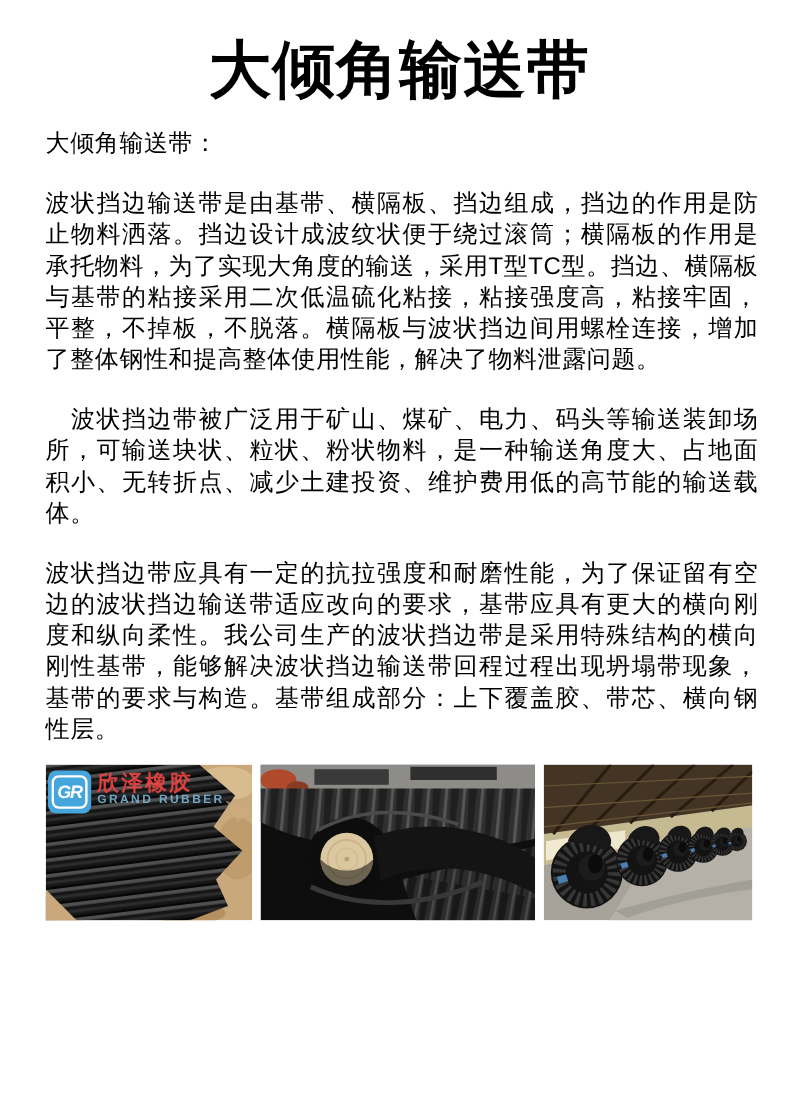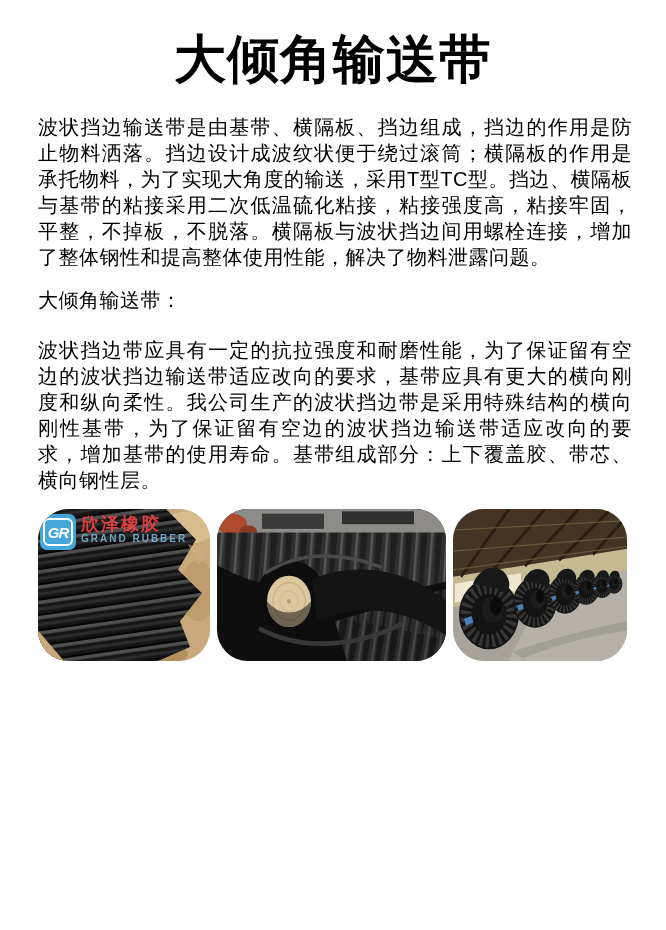--- a/index.html
+++ b/index.html
@@ -30,24 +30,23 @@
   .content .block{margin:24px 0 0 0;}
   .content .block.first{margin-top:17px;}
   .photo-row{
     display:flex;
     margin:16px 38px 0 38px;
     gap:7px;
     height:130px;
   }
   .photo{
     position:relative;
-    height:152px;
+    height:130px;
     overflow:hidden;
     flex:0 0 auto;
-    border-radius:31px;
   }
   .photo svg{display:block;width:100%;height:100%;}
   .photo-1{width:172px;}
   .photo-2{width:229px;}
   .photo-3{width:174px;}
   
   .logo-overlay{
     position:absolute;top:5px;left:2px;
     display:flex;align-items:flex-start;
   }
@@ -91,23 +90,24 @@
   }
 </style>
 </head>
 <body>
 
 <div class="page">
 
   <h1 class="page-title">大倾角输送带</h1>
 
   <div class="content">
+    <div class="block first">大倾角输送带：</div>
     <div class="block">波状挡边输送带是由基带、横隔板、挡边组成，挡边的作用是防止物料洒落。挡边设计成波纹状便于绕过滚筒；横隔板的作用是承托物料，为了实现大角度的输送，采用T型TC型。挡边、横隔板与基带的粘接采用二次低温硫化粘接，粘接强度高，粘接牢固，平整，不掉板，不脱落。横隔板与波状挡边间用螺栓连接，增加了整体钢性和提高整体使用性能，解决了物料泄露问题。</div>
-    <div class="block first">大倾角输送带：</div>
-    <div class="block">波状挡边带应具有一定的抗拉强度和耐磨性能，为了保证留有空边的波状挡边输送带适应改向的要求，基带应具有更大的横向刚度和纵向柔性。我公司生产的波状挡边带是采用特殊结构的横向刚性基带，为了保证留有空边的波状挡边输送带适应改向的要求，增加基带的使用寿命。基带组成部分：上下覆盖胶、带芯、横向钢性层。</div>
+    <div class="block">　波状挡边带被广泛用于矿山、煤矿、电力、码头等输送装卸场所，可输送块状、粒状、粉状物料，是一种输送角度大、占地面积小、无转折点、减少土建投资、维护费用低的高节能的输送载体。</div>
+    <div class="block">波状挡边带应具有一定的抗拉强度和耐磨性能，为了保证留有空边的波状挡边输送带适应改向的要求，基带应具有更大的横向刚度和纵向柔性。我公司生产的波状挡边带是采用特殊结构的横向刚性基带，能够解决波状挡边输送带回程过程出现坍塌带现象，基带的要求与构造。基带组成部分：上下覆盖胶、带芯、横向钢性层。</div>
   </div>
 
   <div class="photo-row">
 
     <div class="photo photo-1">
       <svg viewBox="0 0 172 130" preserveAspectRatio="none">
         <defs>
           <pattern id="ridges" width="200" height="13" patternUnits="userSpaceOnUse" patternTransform="rotate(-7)">
             <rect width="200" height="13" fill="#161616"></rect>
             <rect width="200" height="3" fill="#4f4f4f"></rect>

